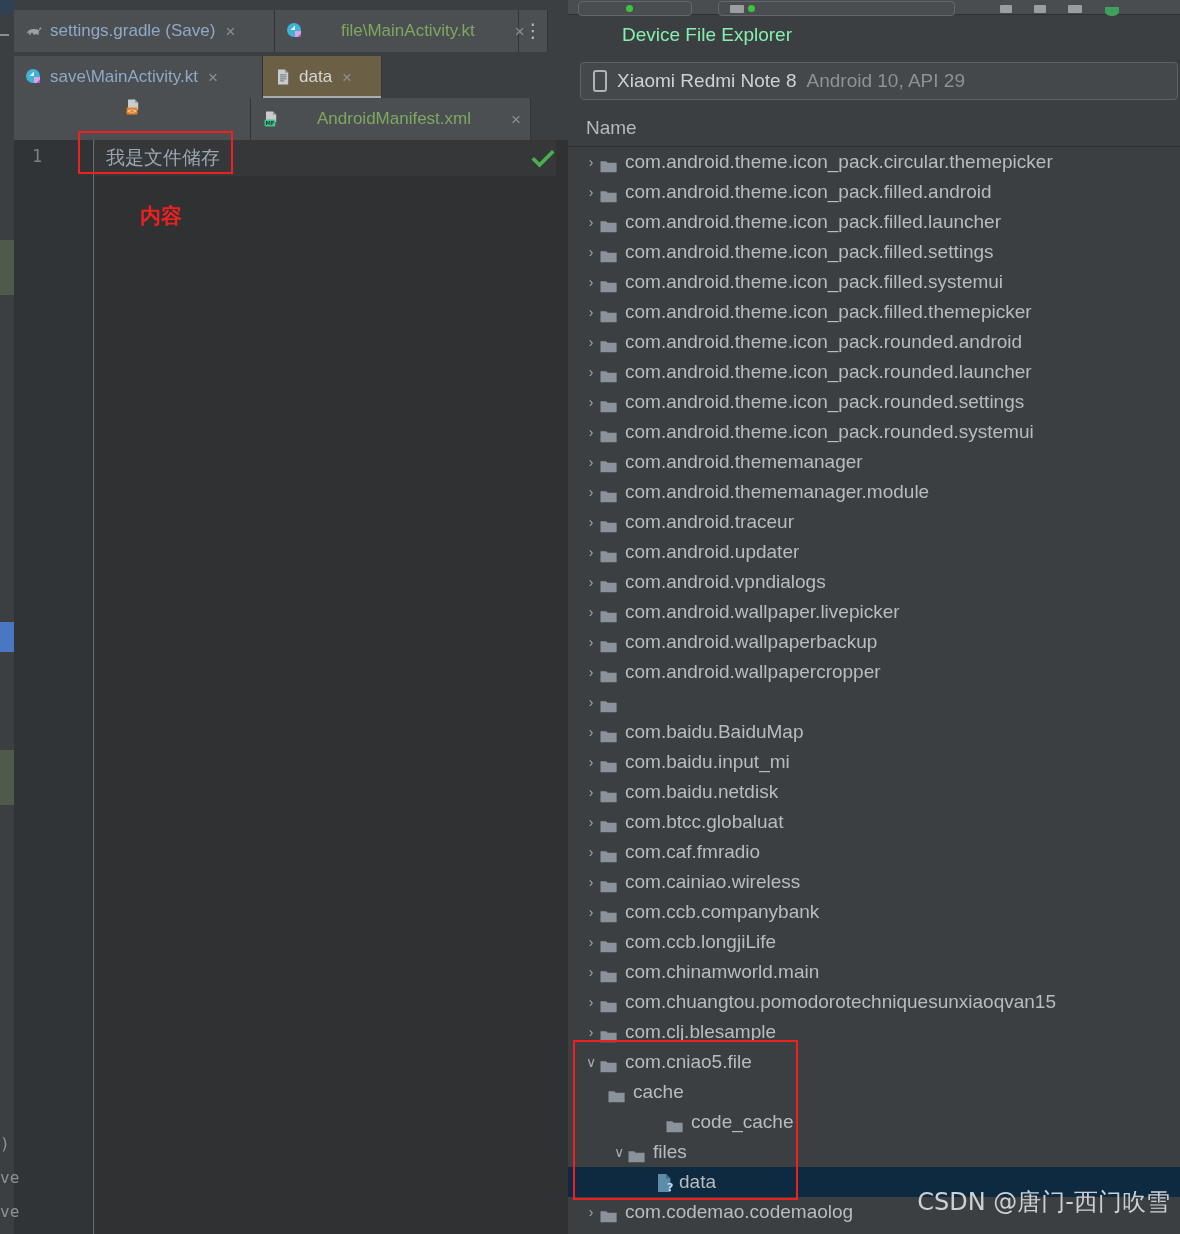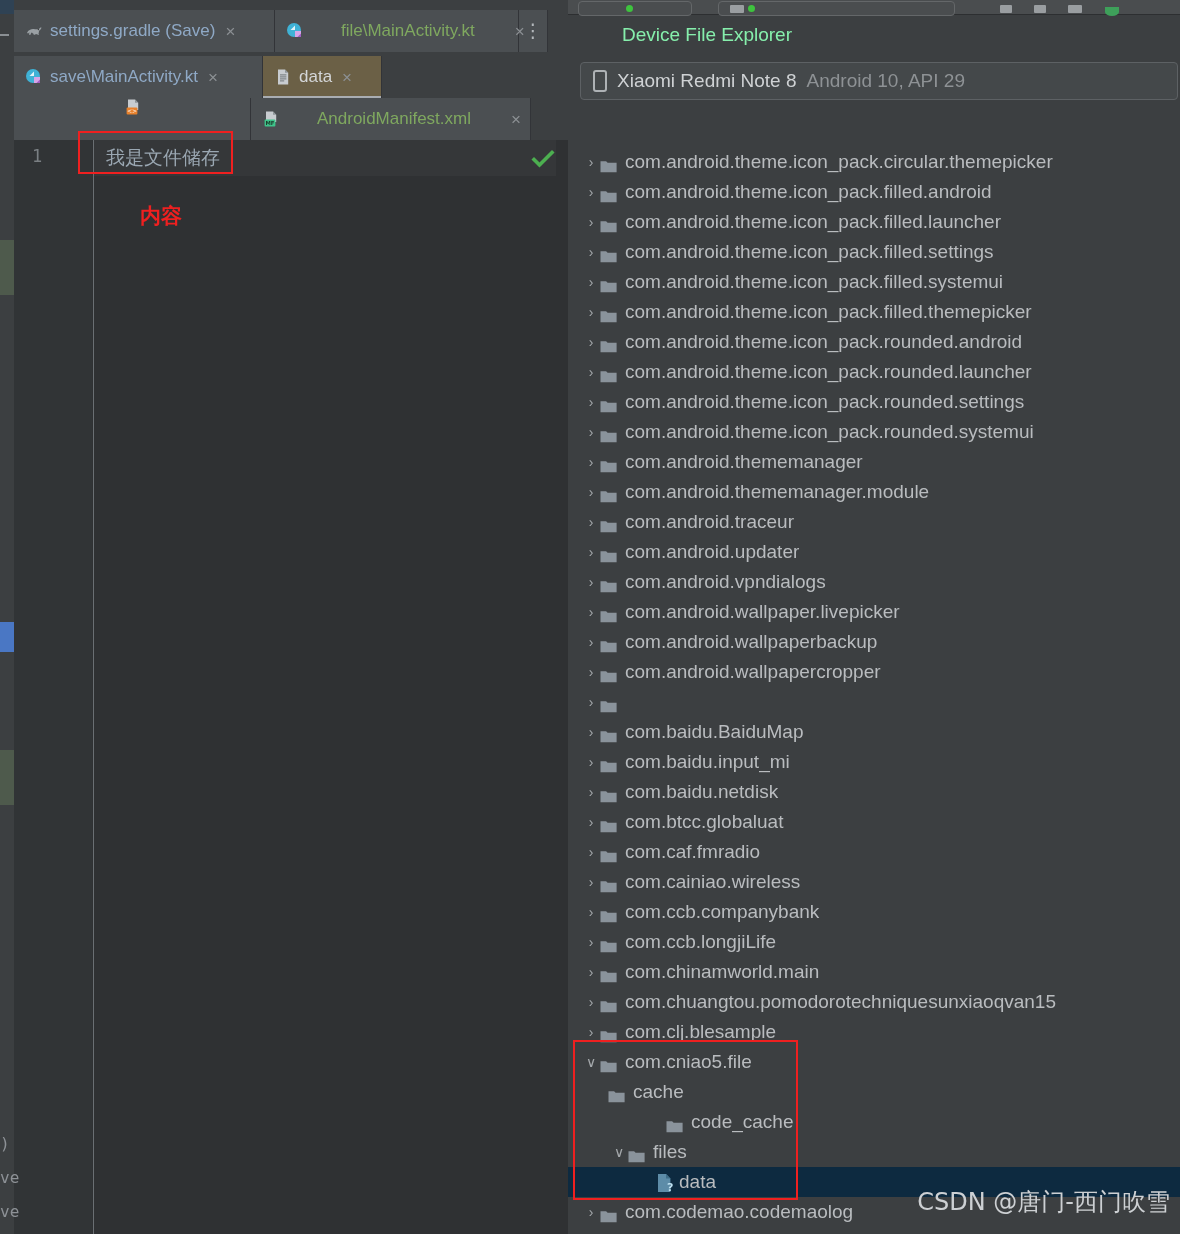--- a/index.html
+++ b/index.html
@@ -267,20 +267,23 @@
     </div>
 
     <div class="dfe-title">Device File Explorer</div>
 
     <div class="dev-select">
       <span class="phone-ic"></span>
       <span class="dev-name">Xiaomi Redmi Note 8</span>
       <span class="dev-api">Android 10, API 29</span>
     </div>
 
+    <div class="col-head">
+      <span class="lbl">Name</span>
+    </div>
 
     <div class="tree" id="tree">
         <div class="row" style="padding-left: 14px;">
           <span class="arrow">›</span>
           <span class="folder"><svg width="17" height="14" viewBox="0 0 17 14">
               <path d="M0.5 2.2h5.6l1.5 1.6h9.0V13.3H0.5z" fill="#8a939b"></path>
             </svg></span>
           <span class="fname">com.android.theme.icon_pack.circular.themepicker</span>
         </div>
         <div class="row" style="padding-left: 14px;">

